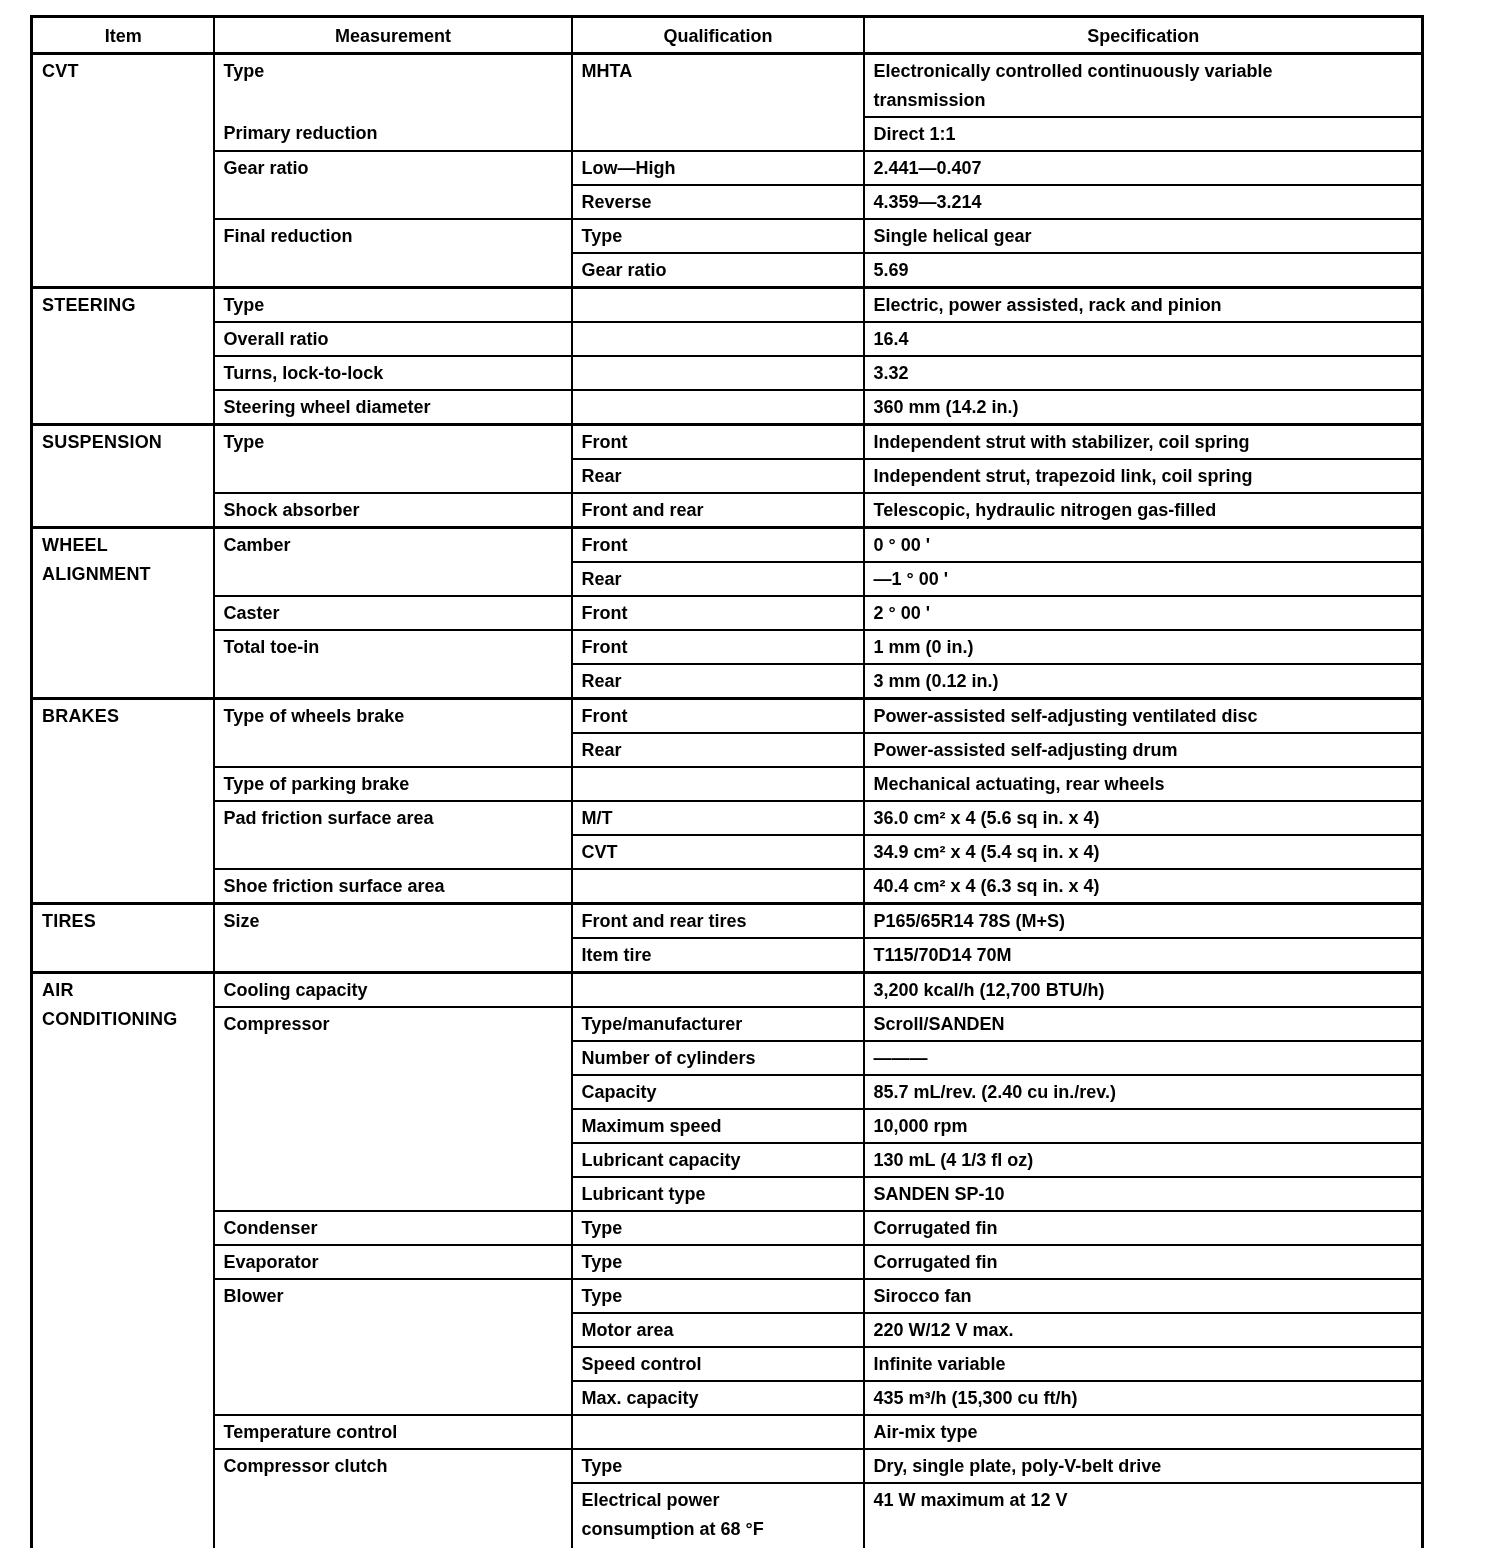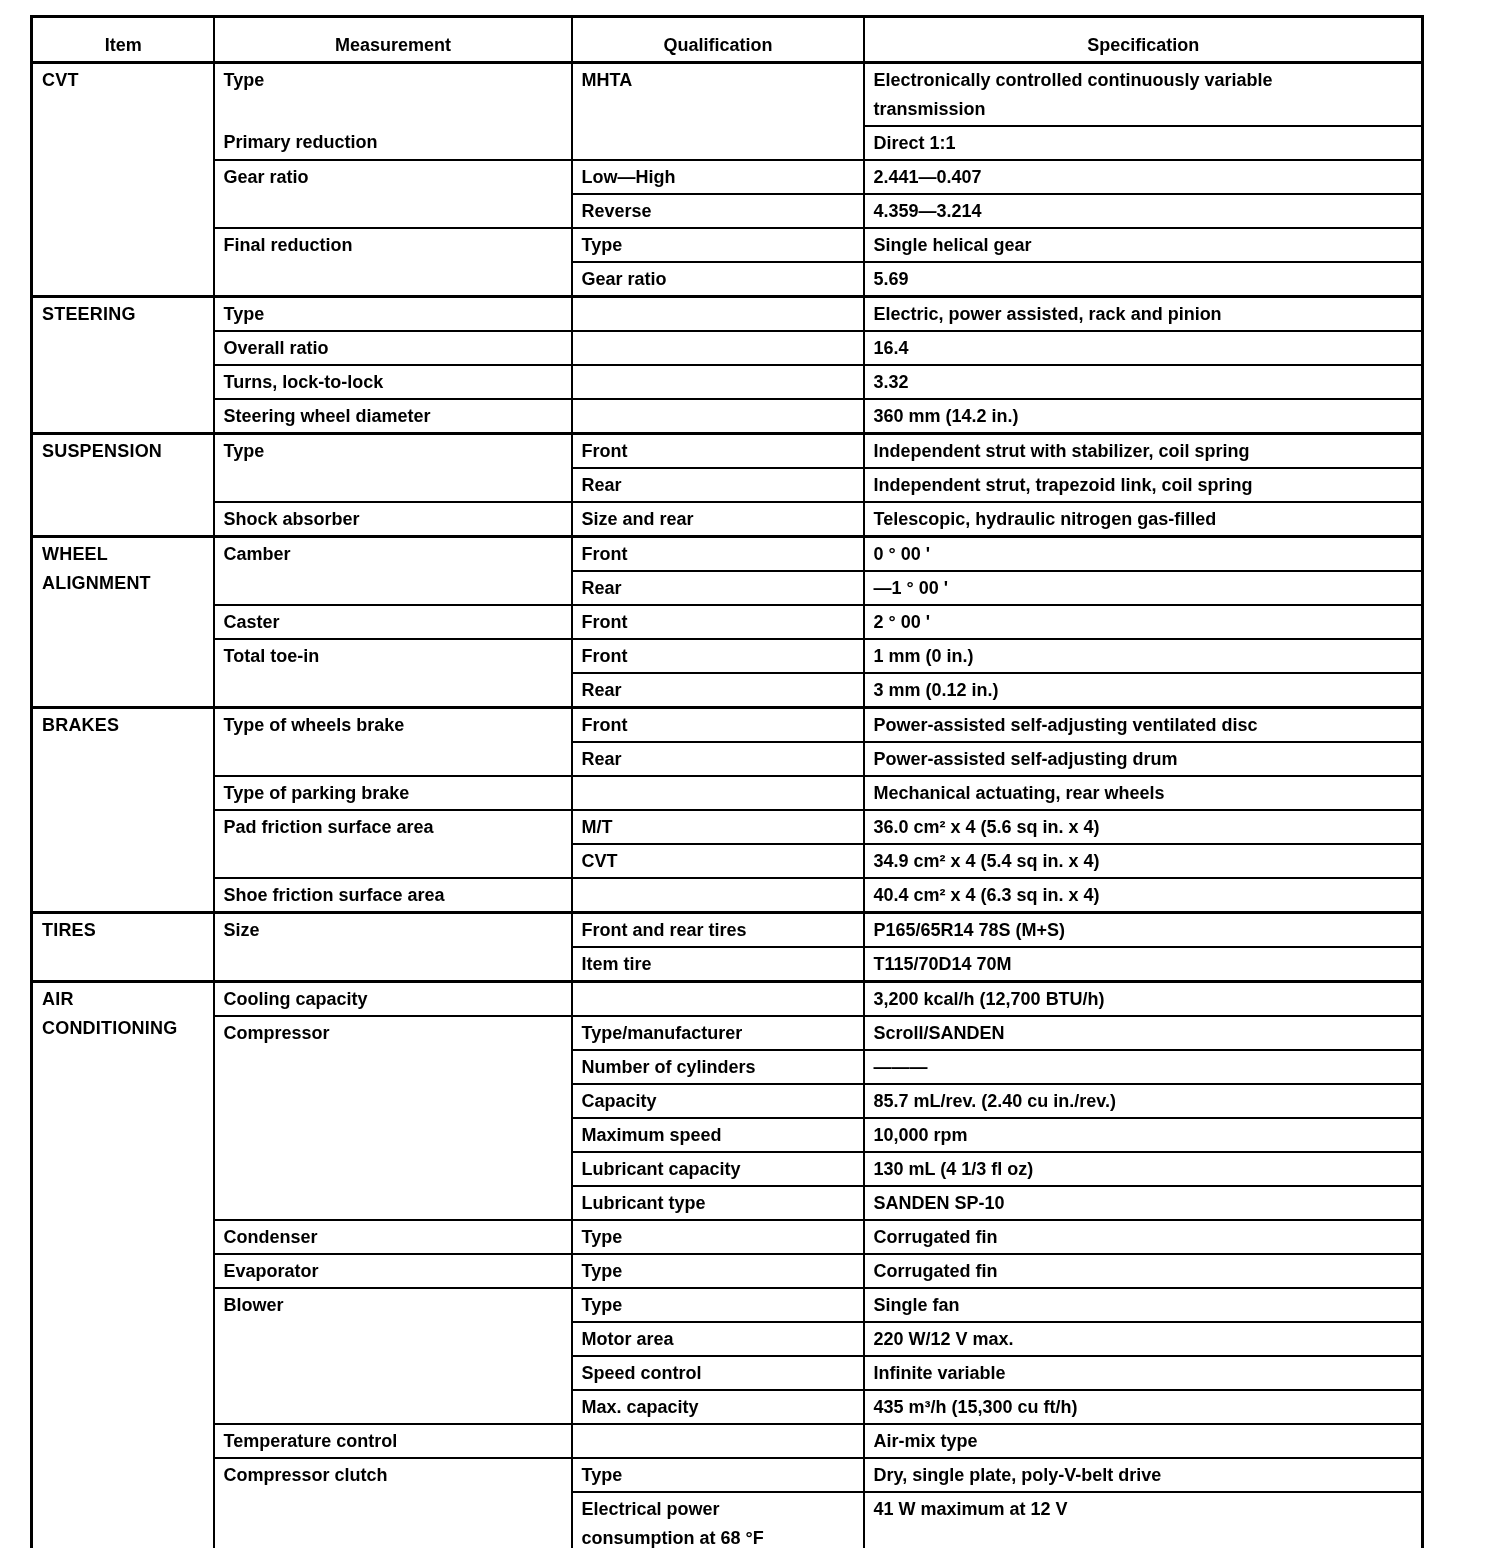--- a/index.html
+++ b/index.html
@@ -31,21 +31,21 @@
     color: #000;
     padding: 2px 8px 1px 9px;
     line-height: 29px;
     white-space: pre-line;
     overflow: hidden;
   }
   .spec th {
     text-align: center;
     height: 29px;
     border-bottom: 3px solid #000;
-    padding-top: 13px;
+    padding-top: 4px;
   }
   .spec td { border-top: 2px solid #000; height: 29px; }
   .spec td.nt { border-top: none; }
   .spec td.sec { border-top: 3px solid #000; }
   .spec td.item { letter-spacing: 0.2px; }
 </style>
 </head>
 <body>
 
 <div class="page">
@@ -124,21 +124,21 @@
           <td class=" sec">Front</td>
           <td class=" sec">Independent strut with stabilizer, coil spring</td>
         </tr>
         <tr>
           <td class="nt"></td>
           <td class="">Rear</td>
           <td class="">Independent strut, trapezoid link, coil spring</td>
         </tr>
         <tr>
           <td class="">Shock absorber</td>
-          <td class="">Size and rear</td>
+          <td class="">Front and rear</td>
           <td class="">Telescopic, hydraulic nitrogen gas-filled</td>
         </tr>
         <tr>
           <td class="item sec" rowspan="5">WHEEL ALIGNMENT</td>
           <td class=" sec">Camber</td>
           <td class=" sec">Front</td>
           <td class=" sec">0 ° 00 '</td>
         </tr>
         <tr>
           <td class="nt"></td>
@@ -244,21 +244,21 @@
           <td class="">Corrugated fin</td>
         </tr>
         <tr>
           <td class="">Evaporator</td>
           <td class="">Type</td>
           <td class="">Corrugated fin</td>
         </tr>
         <tr>
           <td class="">Blower</td>
           <td class="">Type</td>
-          <td class="">Single fan</td>
+          <td class="">Sirocco fan</td>
         </tr>
         <tr>
           <td class="nt"></td>
           <td class="">Motor area</td>
           <td class="">220 W/12 V max.</td>
         </tr>
         <tr>
           <td class="nt"></td>
           <td class="">Speed control</td>
           <td class="">Infinite variable</td>

